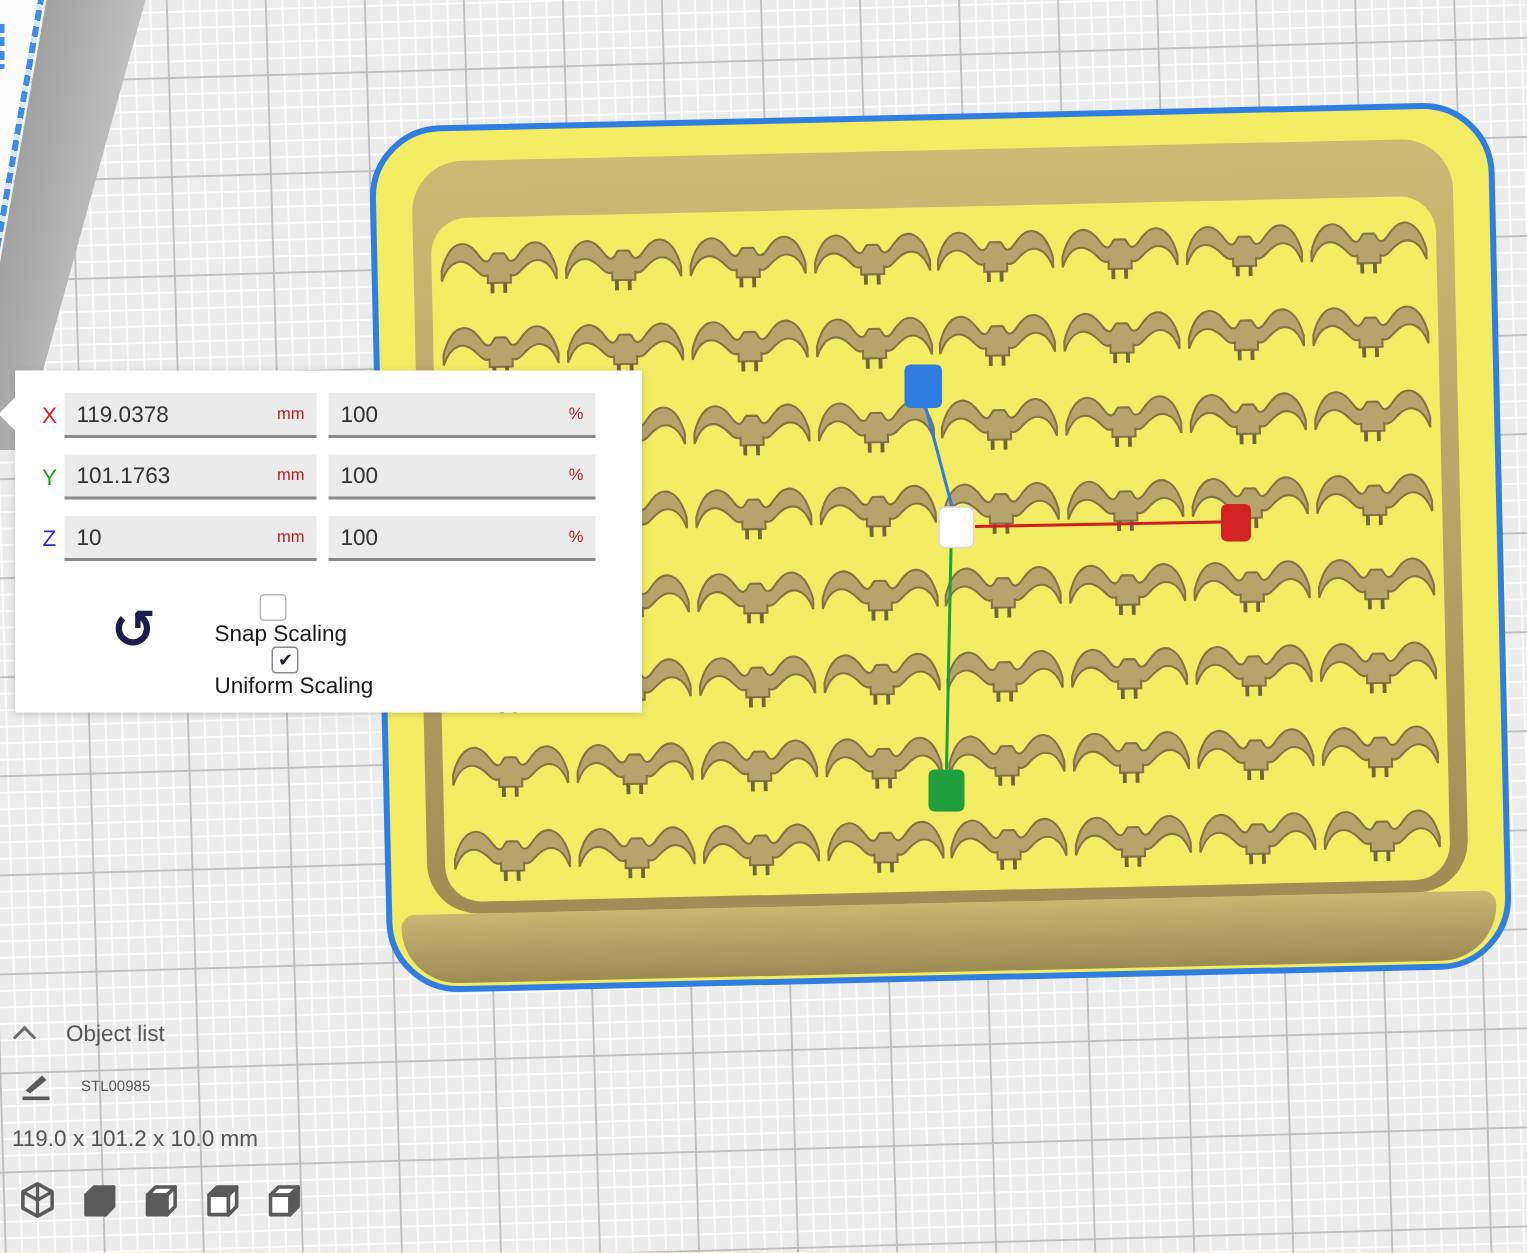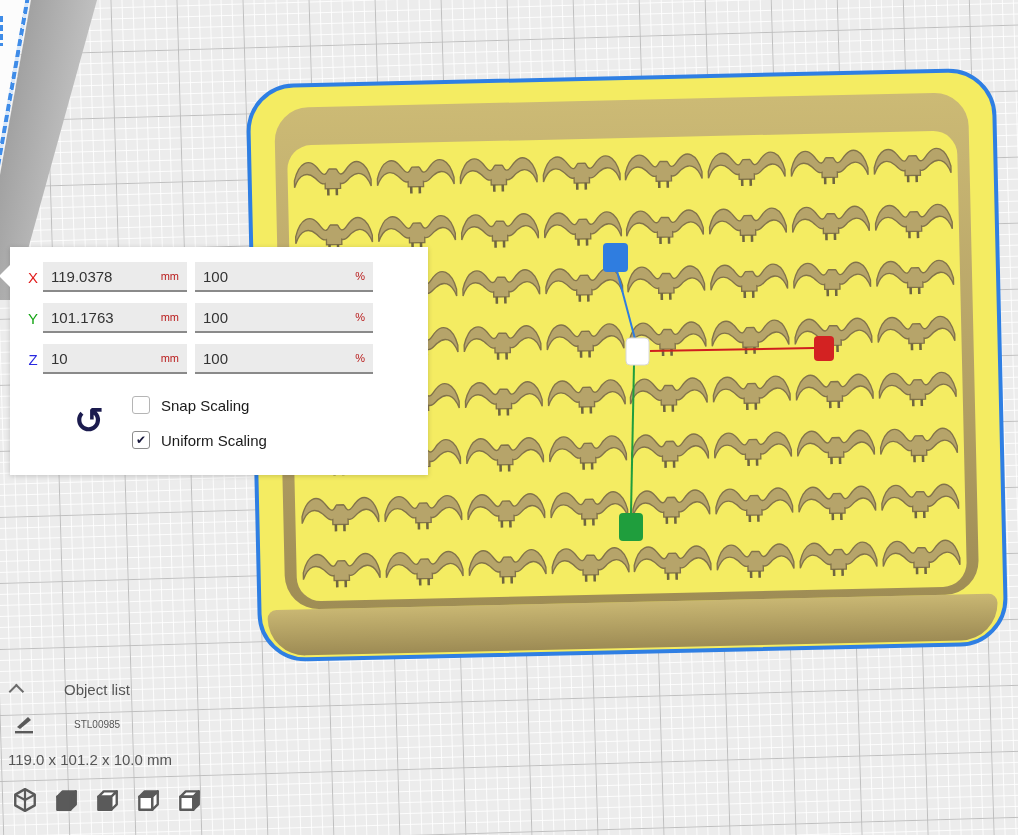--- a/index.html
+++ b/index.html
@@ -47,38 +47,38 @@
   
   .stl-badge{position:absolute;left:122px;top:82px;width:88px;height:93px;background:#fff;z-index:5;}
 
   
   .scale-panel{position:absolute;left:10px;top:247px;width:418px;height:228px;background:#fff;
     z-index:6;box-shadow:0 1px 5px rgba(0,0,0,.18);}
   .notch{position:absolute;left:-11px;top:18px;width:0;height:0;
     border-top:11px solid transparent;border-bottom:11px solid transparent;border-right:11px solid #fff;}
   .srow{position:absolute;left:15px;display:flex;align-items:center;}
   .axis{width:16px;margin-right:2px;font-size:15px;text-align:center;}
-  .field{box-sizing:border-box;width:144px;height:30px;background:#ebebeb;border-bottom:2px solid #8a8a8a;
+  .field{box-sizing:border-box;width:168px;height:30px;background:#ebebeb;border-bottom:2px solid #8a8a8a;
     display:flex;align-items:center;padding:0 8px;}
   .field.pct{width:178px;margin-left:8px;}
   .field input{border:none;background:transparent;outline:none;font-size:15px;color:#333;
     width:100%;font-family:"Liberation Sans",sans-serif;padding:0;}
   .unit{color:#b91c1c;font-size:11px;flex:none;}
   .reset-btn{position:absolute;left:58px;top:155px;font-size:36px;line-height:36px;color:#1b1b4e;
     font-weight:bold;cursor:pointer;background:none;border:none;font-family:"DejaVu Sans",sans-serif;}
-  .chk-row{position:absolute;left:122px;display:flex;align-items:center;}
+  .chk-row{position:absolute;left:122px;display:flex;align-items:center;flex-direction:column;}
   .chk{box-sizing:border-box;width:18px;height:18px;border:1px solid #b5b5b5;border-radius:3px;
     background:#fff;display:flex;align-items:center;justify-content:center;font-size:12px;color:#15153a;}
   .chk.checked{border-color:#8c8c8c;}
   .chk .mark{visibility:hidden;}
   .chk.checked .mark{visibility:visible;}
   .chk-label{margin-left:11px;font-size:15px;color:#1a1a1a;}
 
   
-  .bl{position:absolute;z-index:5;color:#4f4f4f;gap:20px;}
+  .bl{position:absolute;z-index:5;color:#4f4f4f;}
   .ol-header{left:13px;top:681px;display:flex;align-items:center;cursor:pointer;}
   .chev{width:9px;height:9px;border-left:2px solid #6b6b6b;border-top:2px solid #6b6b6b;
     transform:rotate(45deg) translateY(3px);margin-right:20px;}
   .ol-header-label{font-size:15px;color:#555;}
   .ol-item{left:14px;top:714px;display:flex;align-items:center;cursor:pointer;}
   .ol-item-label{font-size:10px;color:#555;margin-left:18px;}
   .dims{left:8px;top:751px;font-size:15px;color:#555;}
   .view-toolbar{left:12px;top:787px;display:flex;gap:15px;}
   .view-btn{width:26px;height:26px;cursor:pointer;}
 </style>

